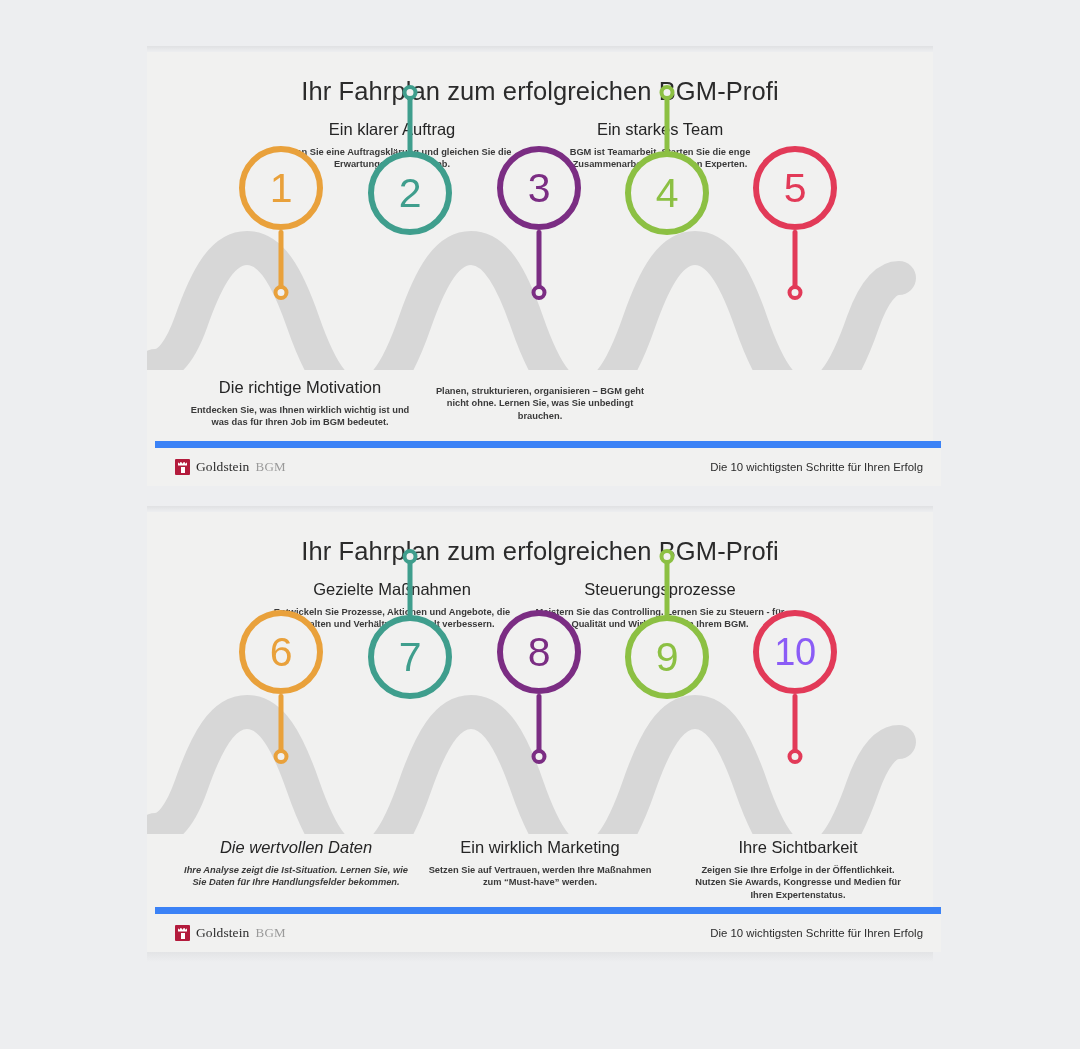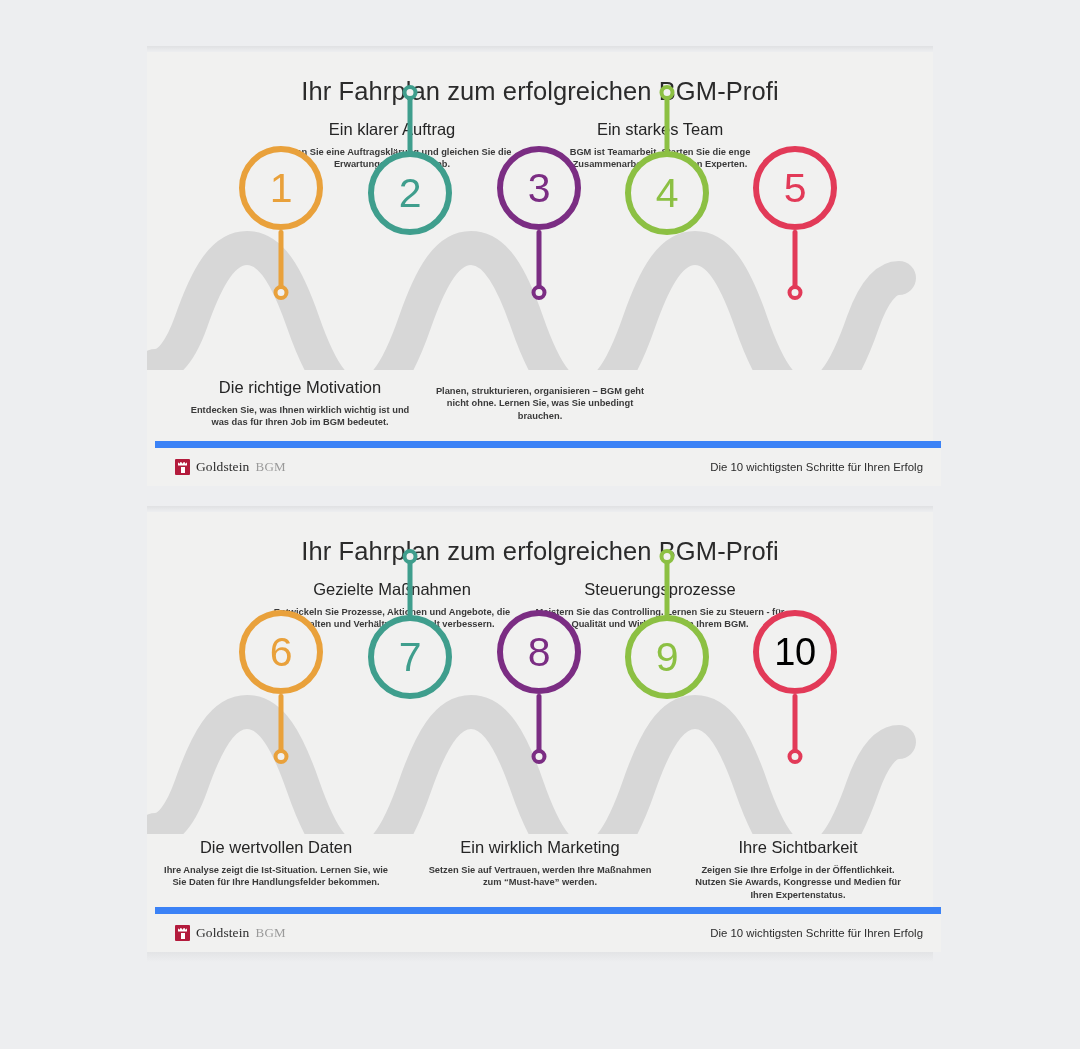--- a/index.html
+++ b/index.html
@@ -361,25 +361,25 @@
         <div class="stem-dot" style="top:-66px; border:4px solid #8cc043;"></div>
         <div class="node-ring" style="width:84px; height:84px; border:6px solid #8cc043;">
           <span class="node-num" style="color:#8cc043;">9</span>
         </div>
       </div>
 
       <div class="node" style="left:648px; top:140px;">
         <div class="stem" style="top:84px; height:62px; background:#e23a58;"></div>
         <div class="stem-dot" style="top:139px; border:4px solid #e23a58;"></div>
         <div class="node-ring" style="width:84px; height:84px; border:6px solid #e23a58;">
-          <span class="node-num wide" style="color:#000000;">10</span>
-        </div>
-      </div>
-
-      <div class="step-head" style="left:16px; top:326px; width:226px;">
+          <span class="node-num wide" style="color:#8b5cf6;">10</span>
+        </div>
+      </div>
+
+      <div class="step-head" style="left:36px; top:326px; width:226px;font-style:italic;">
         <div class="s-title">Die wertvollen Daten</div>
         <div class="s-desc">Ihre Analyse zeigt die Ist-Situation. Lernen Sie, wie Sie Daten für Ihre Handlungsfelder bekommen.</div>
       </div>
 
       <div class="step-head" style="left:280px; top:326px; width:226px;">
         <div class="s-title">Ein wirklich Marketing</div>
         <div class="s-desc">Setzen Sie auf Vertrauen, werden Ihre Maßnahmen zum “Must-have” werden.</div>
       </div>
 
       <div class="step-head" style="left:538px; top:326px; width:226px;">

